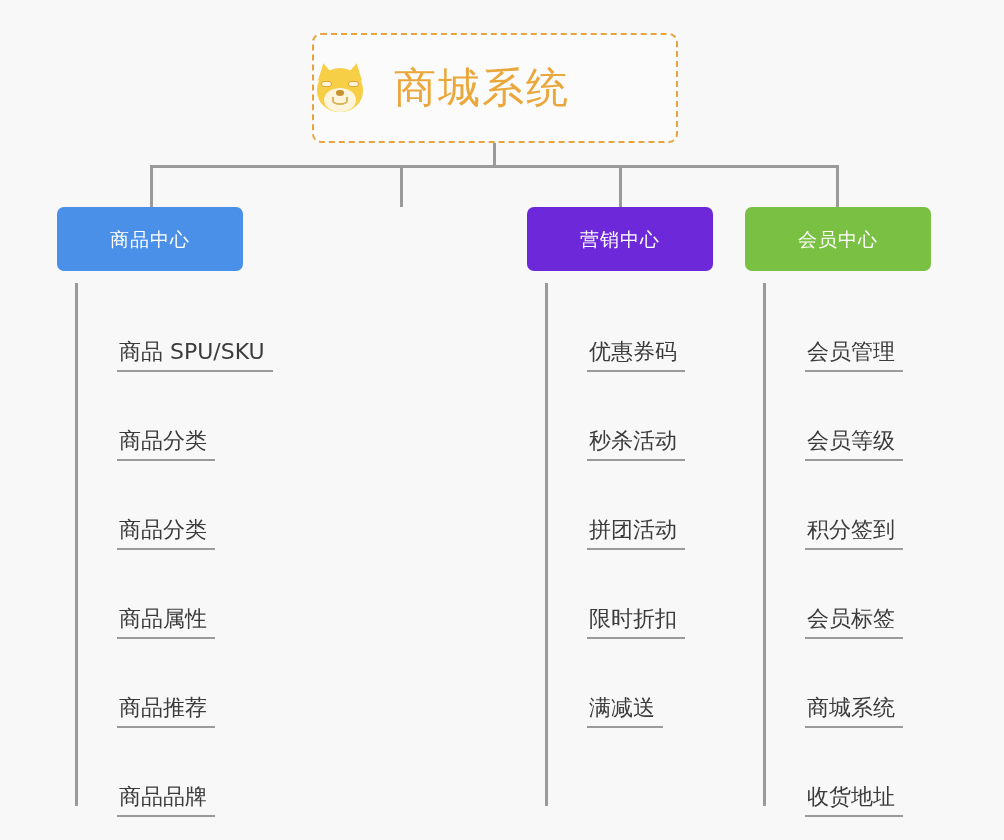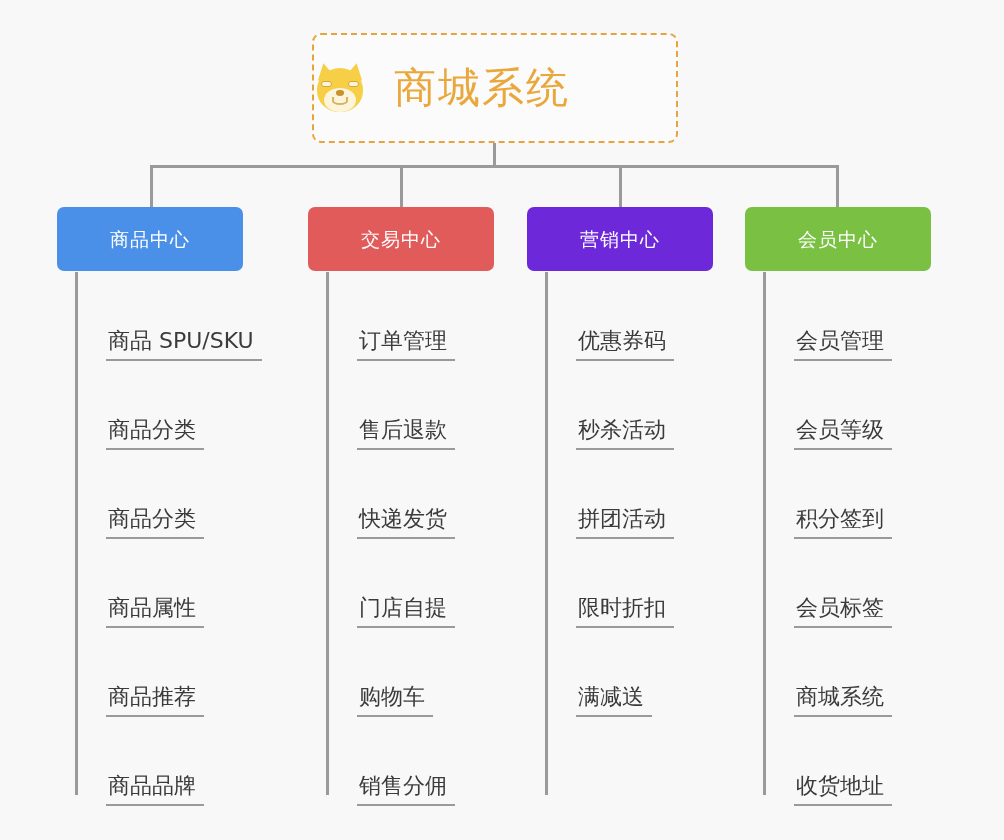--- a/index.html
+++ b/index.html
@@ -136,21 +136,21 @@
     position: absolute;
     left: 18px;
     top: 0;
     width: 3px;
     height: 523px;
     background: #9a9a9a;
   }
   .leaf-list {
     position: relative;
     list-style: none;
-    margin: 1px;
+    margin: 12px;
     padding: 0;
   }
   .leaf {
     position: relative;
     height: 89px;
     display: flex;
     align-items: flex-end;
     padding-left: 48px;
   }
   .leaf-inner {
@@ -211,46 +211,20 @@
         <li class="leaf">
             <span class="leaf-inner">商品推荐</span>
           </li>
         <li class="leaf">
             <span class="leaf-inner">商品品牌</span>
           </li>
       </ul>
     </div>
   </div>
 
-  <div class="column" style="left:308px;">
-    <div class="col-header" style="background:#e15b5b;">交易中心</div>
-    <div class="col-body">
-      <div class="spine"></div>
-      <ul class="leaf-list">
-        <li class="leaf">
-            <span class="leaf-inner">订单管理</span>
-          </li>
-        <li class="leaf">
-            <span class="leaf-inner">售后退款</span>
-          </li>
-        <li class="leaf">
-            <span class="leaf-inner">快递发货</span>
-          </li>
-        <li class="leaf">
-            <span class="leaf-inner">门店自提</span>
-          </li>
-        <li class="leaf">
-            <span class="leaf-inner">购物车</span>
-          </li>
-        <li class="leaf">
-            <span class="leaf-inner">销售分佣</span>
-          </li>
-      </ul>
-    </div>
-  </div>
 
   <div class="column" style="left:527px;">
     <div class="col-header" style="background:#6d28d9;">营销中心</div>
     <div class="col-body">
       <div class="spine"></div>
       <ul class="leaf-list">
         <li class="leaf">
             <span class="leaf-inner">优惠券码</span>
           </li>
         <li class="leaf">

